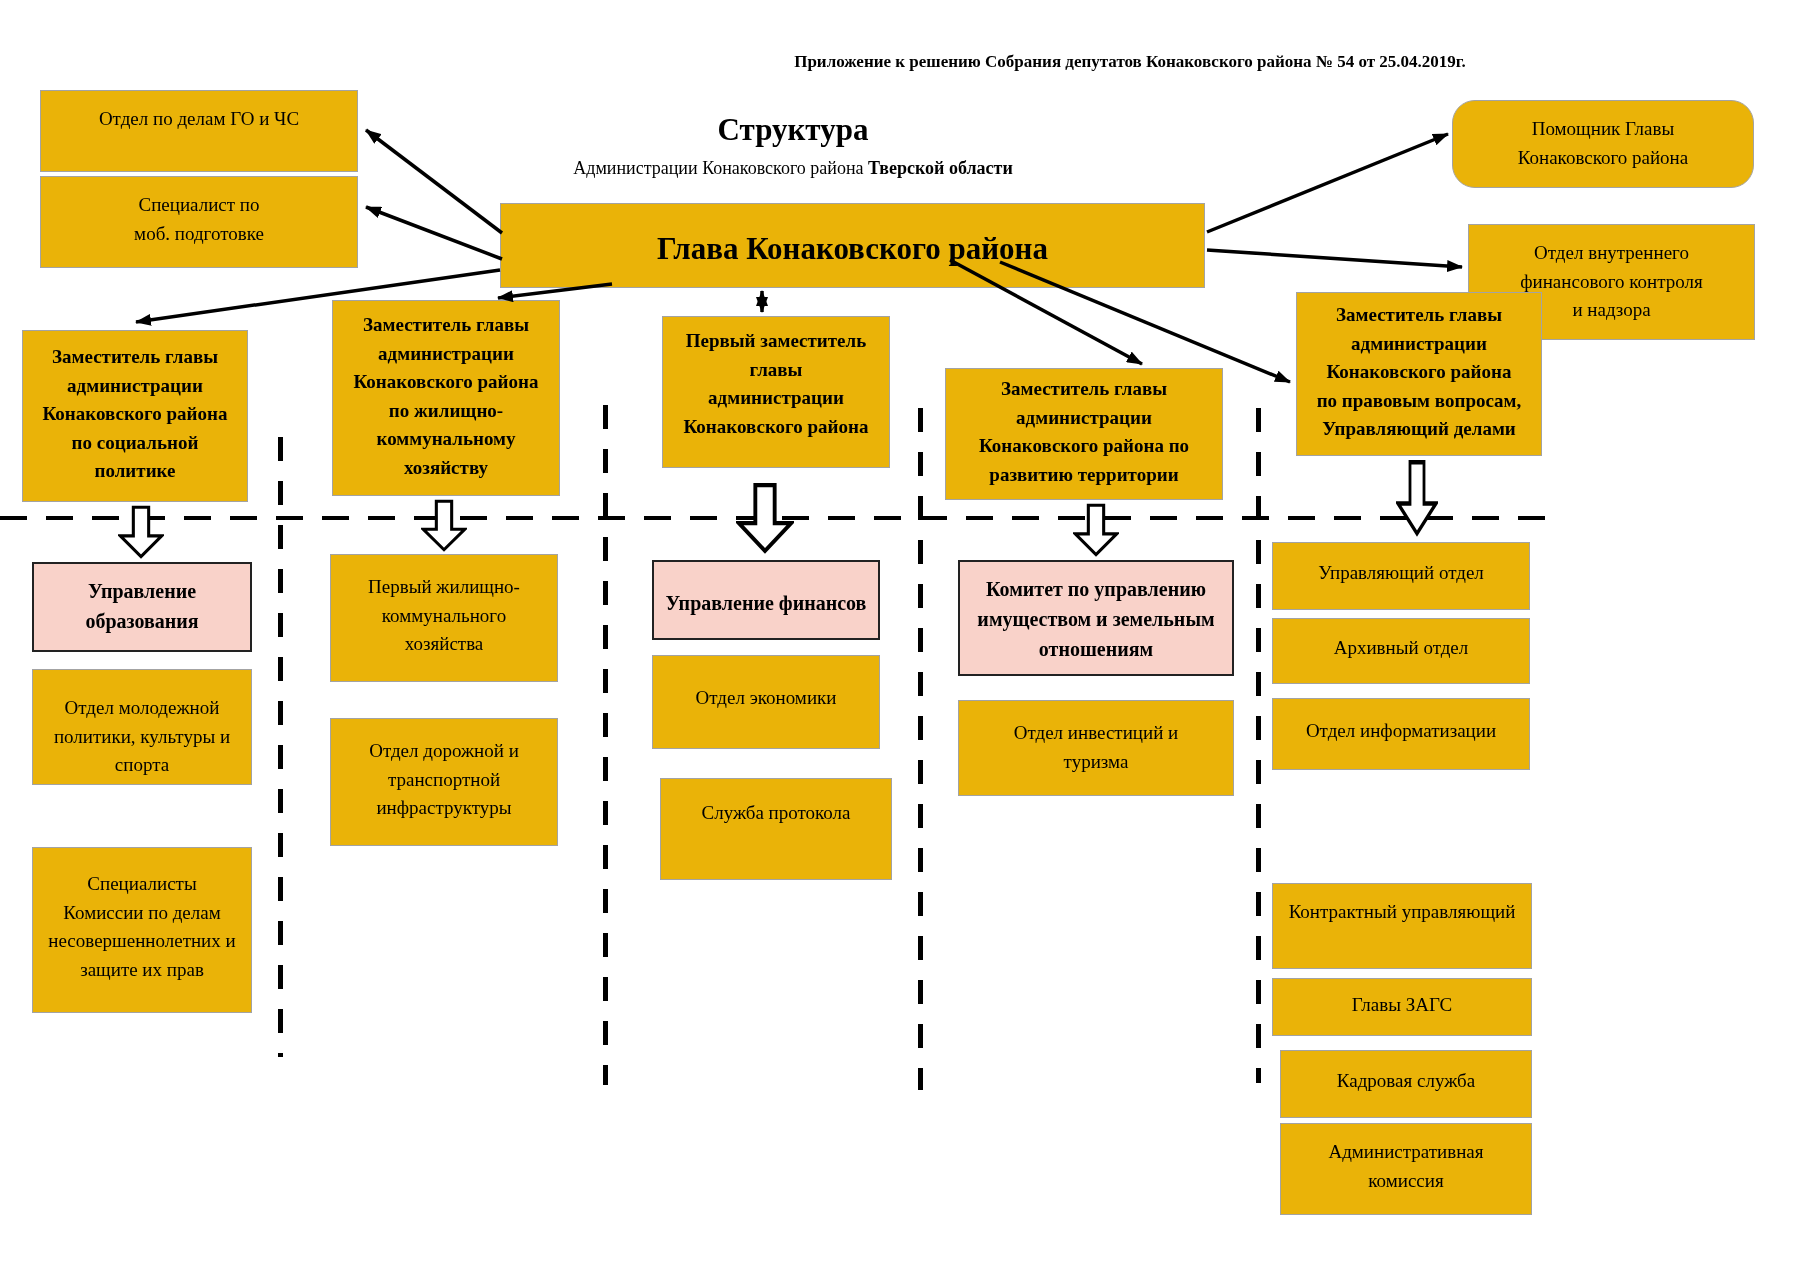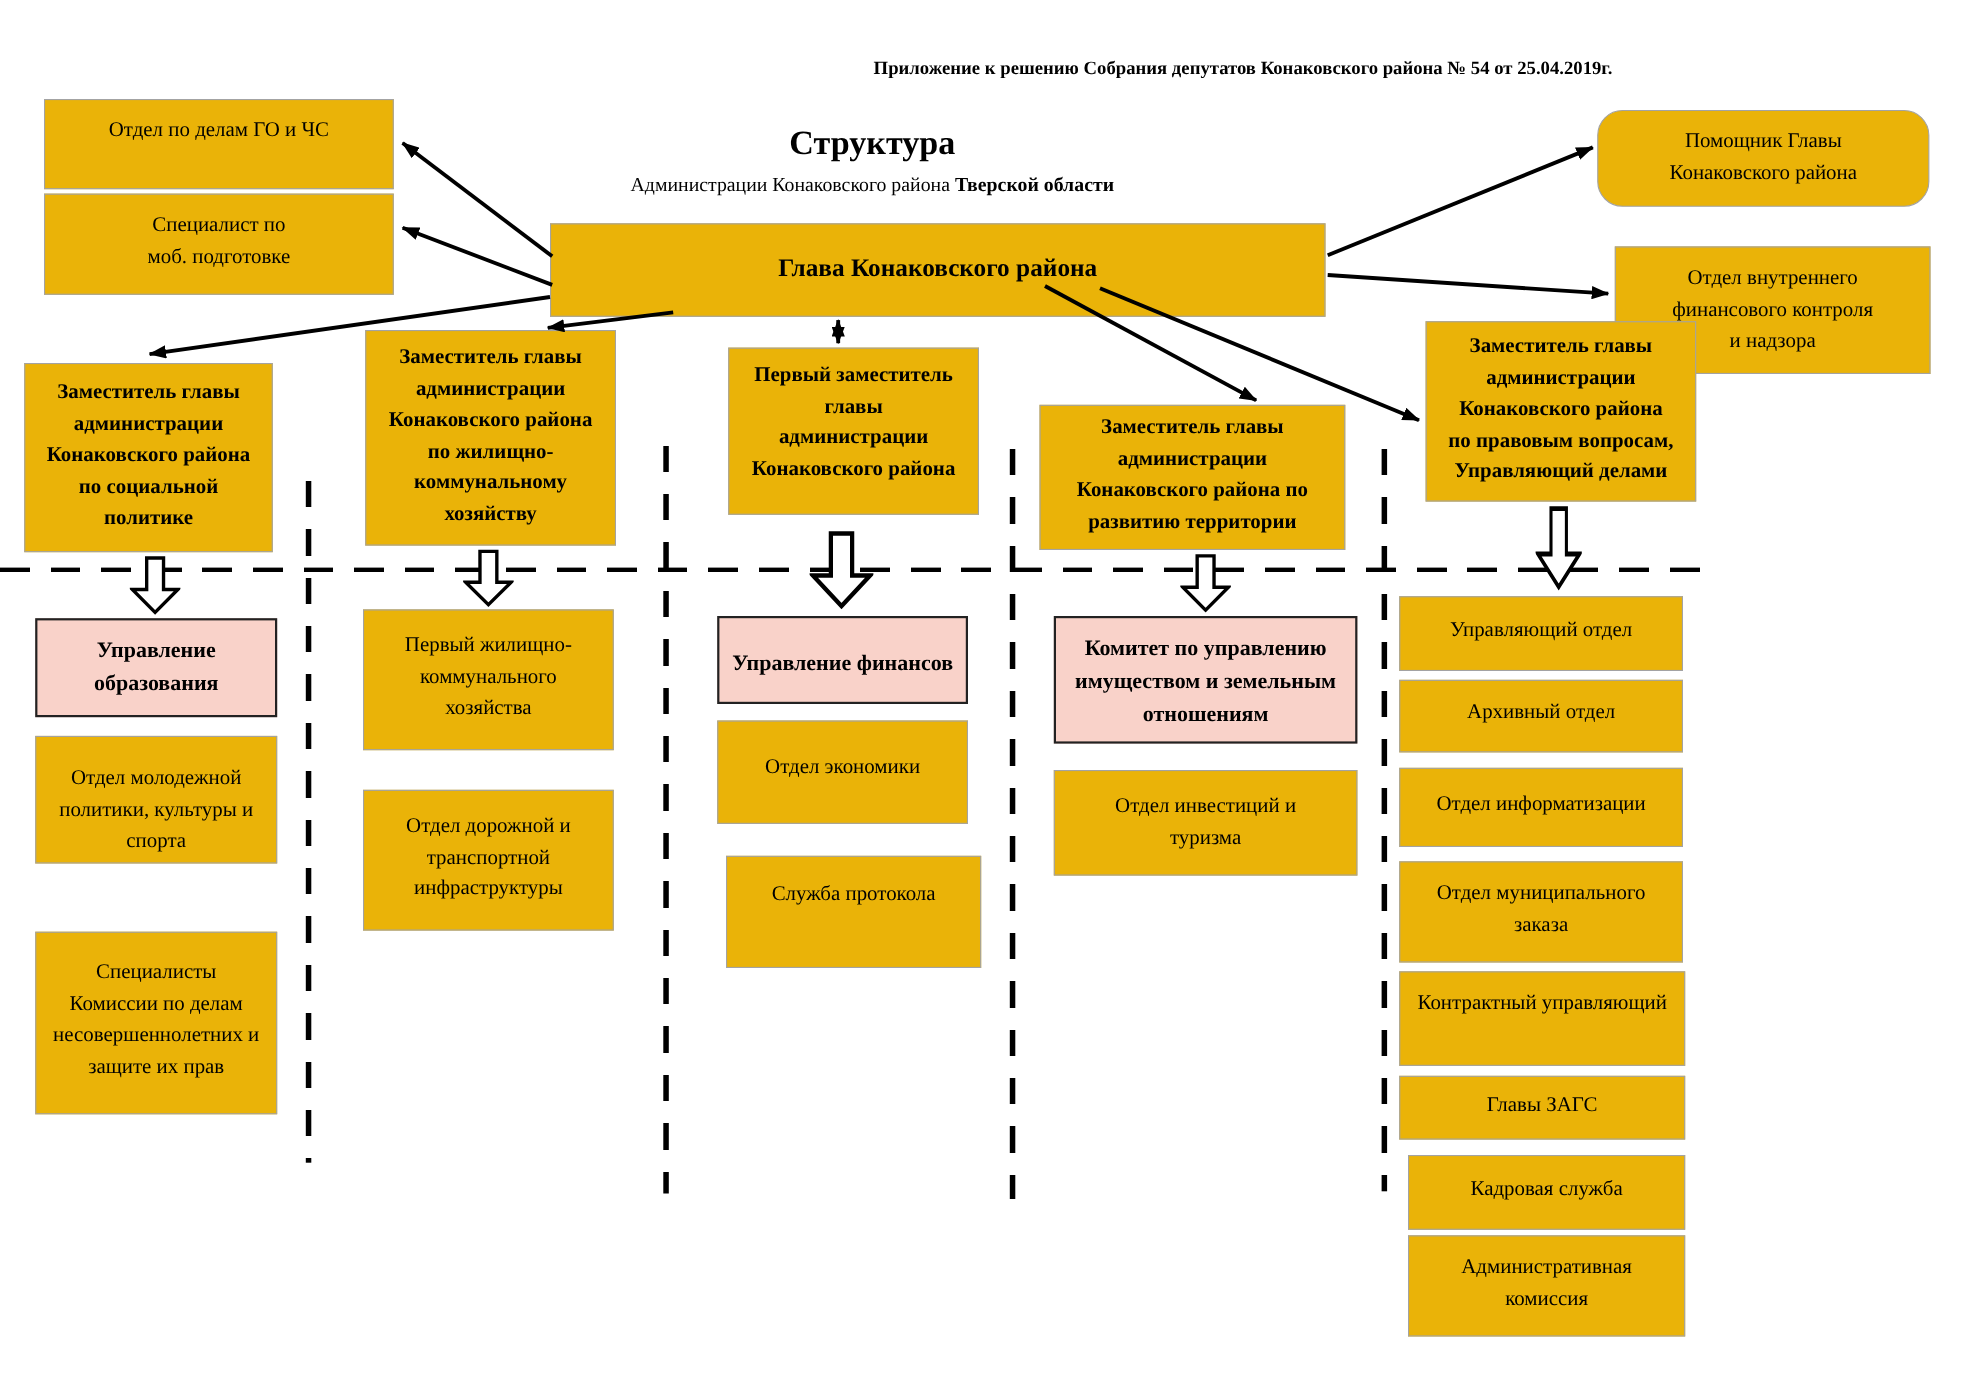--- a/index.html
+++ b/index.html
@@ -11,21 +11,21 @@
   .bold{font-weight:bold;}
   .appendix{left:745px;top:52px;width:770px;font-size:17px;font-weight:bold;}
   .title{left:593px;top:112px;width:400px;font-size:31px;font-weight:bold;}
   .subtitle{left:493px;top:158px;width:600px;font-size:18px;}
   .box{
     position:absolute;box-sizing:border-box;background:#eab308;border:1px solid #a3a3a3;
     text-align:center;font-size:19px;line-height:1.5;white-space:pre-line;z-index:2;
   }
   .box.b{font-weight:bold;}
   .pink{background:#f9d2c9;border:2px solid #222;}
-  .glava{font-size:23px;font-weight:bold;line-height:1.3;}
+  .glava{font-size:31px;font-weight:bold;line-height:1.3;}
   .hl20{font-size:20px;}
   .vdash{position:absolute;width:5px;z-index:1;
     background:repeating-linear-gradient(to bottom,#000 0 24px,transparent 24px 44px);}
   .hdash{position:absolute;height:4px;z-index:1;
     background:repeating-linear-gradient(to right,#000 0 27px,transparent 27px 46px);}
   .blockarrow{position:absolute;z-index:3;}
   .overlay{position:absolute;left:0;top:0;z-index:4;pointer-events:none;}
 </style>
 </head>
 <body>
@@ -102,22 +102,20 @@
 
   <div class="box b pink hl20" style="left:958px;top:560px;width:276px;height:116px;padding-top:12px;">Комитет по управлению
 имуществом и земельным
 отношениям</div>
   <div class="box" style="left:958px;top:700px;width:276px;height:96px;padding-top:18px;">Отдел инвестиций и
 туризма</div>
 
   <div class="box" style="left:1272px;top:542px;width:258px;height:68px;padding-top:16px;">Управляющий отдел</div>
   <div class="box" style="left:1272px;top:618px;width:258px;height:66px;padding-top:15px;">Архивный отдел</div>
   <div class="box" style="left:1272px;top:698px;width:258px;height:72px;padding-top:18px;">Отдел информатизации</div>
-  <div class="box" style="left:1272px;top:783px;width:258px;height:92px;padding-top:14px;">Отдел муниципального
-заказа</div>
   <div class="box" style="left:1272px;top:883px;width:260px;height:86px;padding-top:14px;">Контрактный управляющий</div>
   <div class="box" style="left:1272px;top:978px;width:260px;height:58px;padding-top:12px;">Главы ЗАГС</div>
   <div class="box" style="left:1280px;top:1050px;width:252px;height:68px;padding-top:16px;">Кадровая служба</div>
   <div class="box" style="left:1280px;top:1123px;width:252px;height:92px;padding-top:14px;">Административная
 комиссия</div>
 
   <svg class="blockarrow" style="left:118px;top:505px;width:46px;height:54px;" viewBox="0 0 60 70" preserveAspectRatio="none">
       <polygon points="20,3 40,3 40,40 57,40 30,67 3,40 20,40" fill="#fff" stroke="#000" stroke-width="4"></polygon>
     </svg>
   <svg class="blockarrow" style="left:421px;top:499px;width:46px;height:53px;" viewBox="0 0 60 70" preserveAspectRatio="none">

